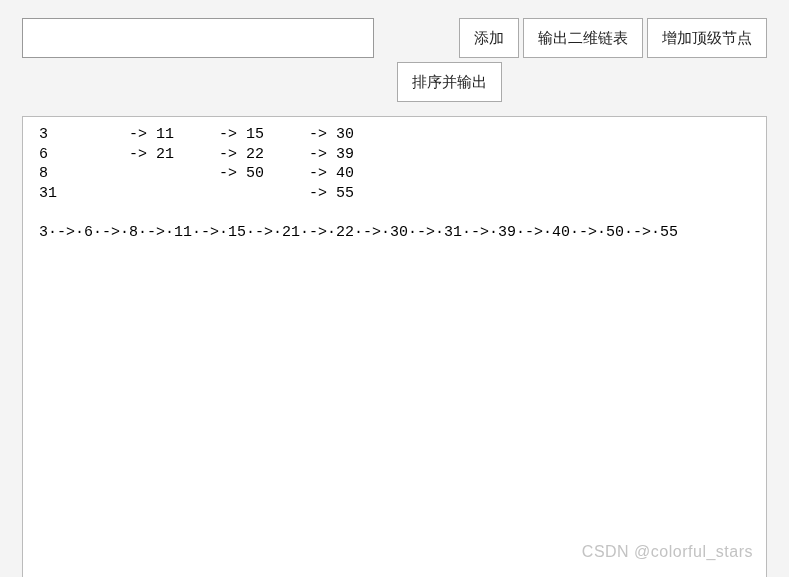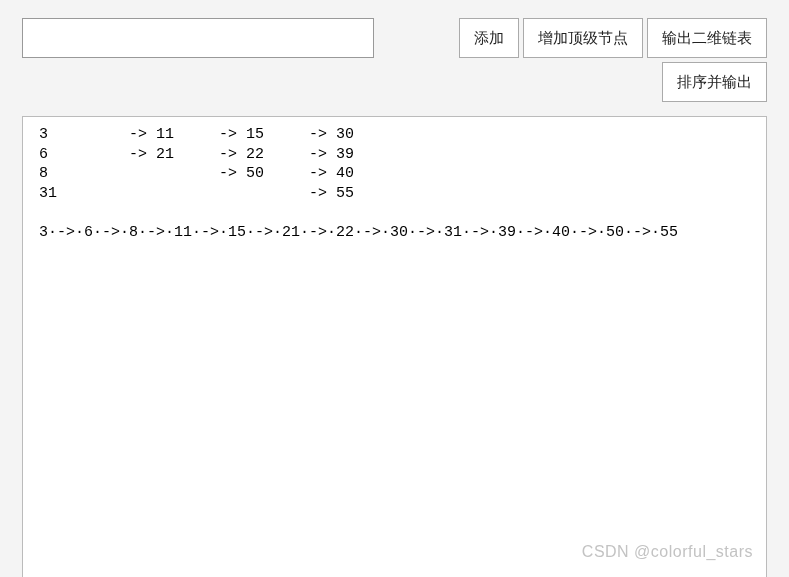--- a/index.html
+++ b/index.html
@@ -47,21 +47,20 @@
       background: #fff;
       padding: 0 14px;
       font-size: 15px;
       cursor: pointer;
       font-family: inherit;
       color: #222;
     }
     .row2 {
       width: 100%;
       display: flex;
-      justify-content: flex-end;
       gap: 4px;
     }
     .output {
       background: #fff;
       border: 1px solid #bbb;
       height: 468px;
       padding: 8px 16px;
       font-family: "Courier New", monospace;
       font-size: 15px;
       line-height: 1.3;
@@ -82,22 +81,22 @@
       margin-left: 36px;
     }
   </style>
 </head>
 <body>
 
 <div class="toolbar">
   <input type="text" class="text-input" value="" style="">
   <div class="button-group">
     <button class="btn">添加</button>
+    <button class="btn">输出二维链表</button>
     <button class="btn">增加顶级节点</button>
-    <button class="btn">输出二维链表</button>
     <div class="row2">
       <button class="btn">排序并输出</button>
     </div>
   </div>
 </div>
 
 <div class="output">3         -&gt; 11     -&gt; 15     -&gt; 30
 6         -&gt; 21     -&gt; 22     -&gt; 39
 8                   -&gt; 50     -&gt; 40
 31                            -&gt; 55

